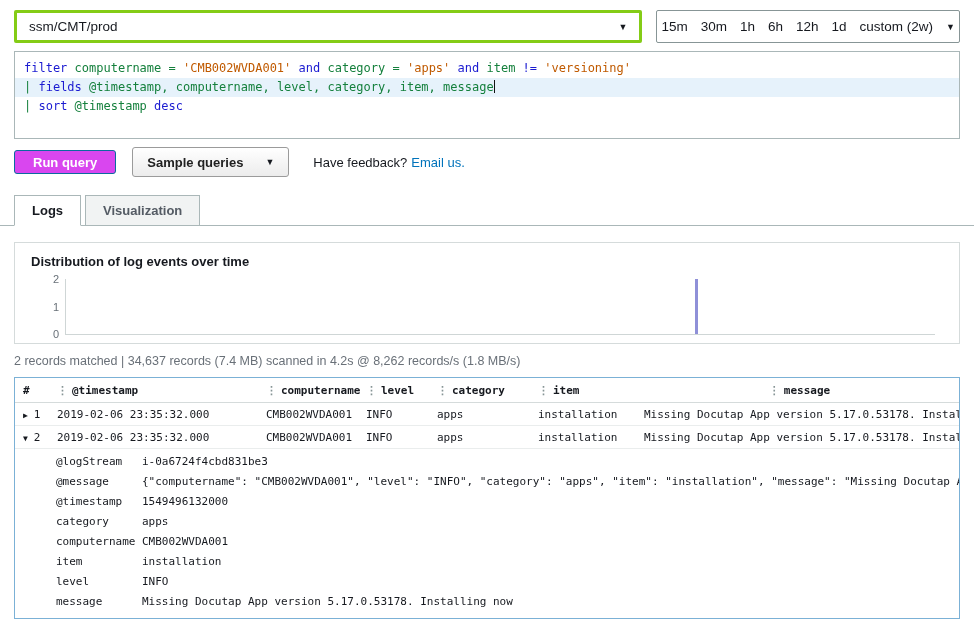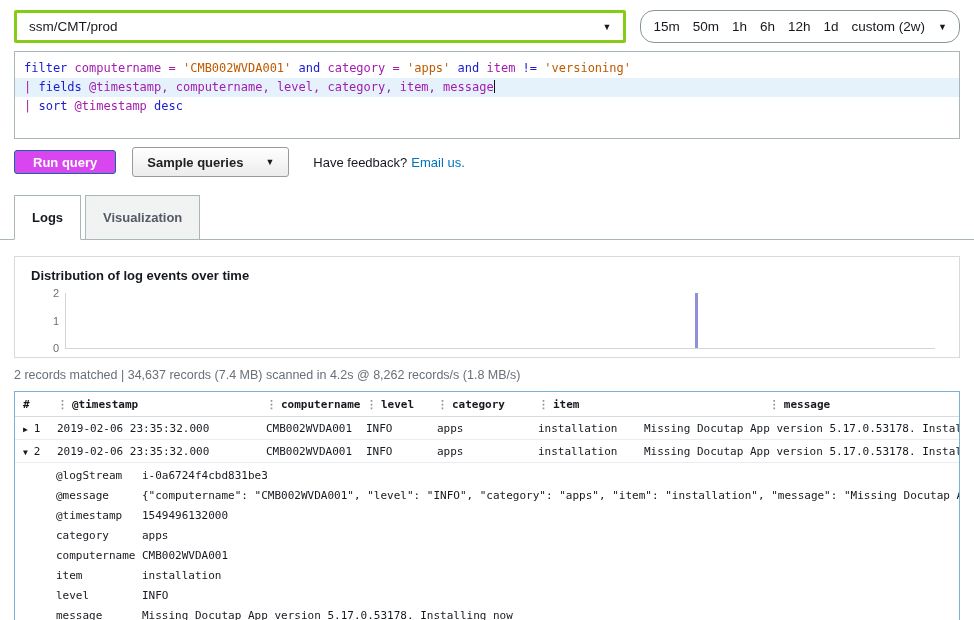--- a/index.html
+++ b/index.html
@@ -5,50 +5,50 @@
   * { box-sizing: border-box; margin: 0; padding: 0; }
   html,body { width: 974px; height: 620px; overflow: hidden; background: #fff;
     font-family: "Liberation Sans", "DejaVu Sans", sans-serif; color: #16191f; }
 
   
   .topbar { display: flex; margin: 10px 14px 0; gap: 14px; }
   .select { width: 658px; height: 33px; border: 3px solid #84cc16; border-radius: 2px;
     display: flex; align-items: center; justify-content: space-between; padding: 0 12px;
     font-size: 13.5px; background: #fff; cursor: pointer; }
   .caret { font-size: 9px; color: #16191f; }
-  .timebox { flex: 1; height: 33px; border: 1px solid #879596; border-radius: 14px;
-    display: flex; align-items: center; gap: 13px; padding: 0 12px; font-size: 13.5px; }
+  .timebox { flex: 1; height: 33px; border: 1px solid #879596; border-radius: 2px;
+    display: flex; align-items: center; gap: 13px; padding: 0 4px; font-size: 13.5px; }
   .timebox .caret { margin-left: auto; }
   .time-opt { cursor: pointer; white-space: nowrap; }
 
   
   .editor { margin: 8px 14px 0; border: 1px solid #aab7b8; min-height: 88px; padding: 7px 0;
     font-family: "DejaVu Sans Mono", "Liberation Mono", monospace; font-size: 12px;
     line-height: 19px; background: #fff; cursor: text; }
   .code-line { padding: 0 9px; white-space: pre; }
   .code-line.hl { background: #e6f2fb; }
   .tok.kw { color: #1b1bd1; }
   .tok.str { color: #c05a00; }
-  .tok.pl { color: #a21caf; }
+  .tok.pl { color: #15803d; }
   .cursor { display: inline-block; width: 1px; height: 13px; background: #111; vertical-align: -2px; }
 
   
   .actions { display: flex; align-items: center; margin: 8px 14px 0; }
   .btn-run { background: #d946ef; border: 1px solid #0b6a9f; color: #fff; font-weight: bold;
     font-size: 13px; padding: 0 18px; height: 24px; border-radius: 3px; cursor: pointer; font-family: inherit; }
   .btn-sample { margin-left: 16px; background: linear-gradient(#ffffff, #ececec);
     border: 1px solid #9b9b9b; color: #222; font-weight: bold; font-size: 13px; padding: 0 14px;
     height: 30px; border-radius: 3px; cursor: pointer; font-family: inherit;
     display: flex; align-items: center; gap: 22px; }
   .feedback { margin-left: 24px; font-size: 13px; }
   .feedback a { color: #0073bb; margin-left: 4px; cursor: pointer; text-decoration: none; }
 
   
   .tabs { display: flex; margin-top: 18px; padding: 0 14px; border-bottom: 1px solid #aab7b8; }
-  .tab { padding: 14px 17px; font-size: 13px; font-weight: bold; border: 1px solid #aab7b8;
+  .tab { padding: 7px 17px; font-size: 13px; font-weight: bold; border: 1px solid #aab7b8;
     margin-bottom: -1px; background: #f1f3f3; color: #545b64; cursor: pointer; }
   .tab + .tab { margin-left: 4px; }
   .tab.active { background: #fff; border-bottom-color: #fff; color: #16191f; }
 
   
   .chart-box { margin: 16px 14px 0; border: 1px solid #d5dbdb; padding: 11px 16px 8px; }
   .chart-title { font-size: 13px; font-weight: bold; }
   .plot { position: relative; height: 56px; margin: 10px 8px 0 34px;
     border-left: 1px solid #cfd6d6; border-bottom: 1px solid #cfd6d6; }
   .ytick { position: absolute; right: calc(100% + 7px); transform: translateY(-50%);
@@ -84,21 +84,21 @@
 </head>
 <body>
 
 <div class="topbar">
   <div class="select">
     <span>ssm/CMT/prod</span>
     <span class="caret">▼</span>
   </div>
   <div class="timebox">
       <span class="time-opt">15m</span>
-      <span class="time-opt">50m</span>
+      <span class="time-opt">30m</span>
       <span class="time-opt">1h</span>
       <span class="time-opt">6h</span>
       <span class="time-opt">12h</span>
       <span class="time-opt">1d</span>
       <span class="time-opt">custom (2w)</span>
       <span class="caret">▼</span>
     </div>
 </div>
 
 <div class="editor">

